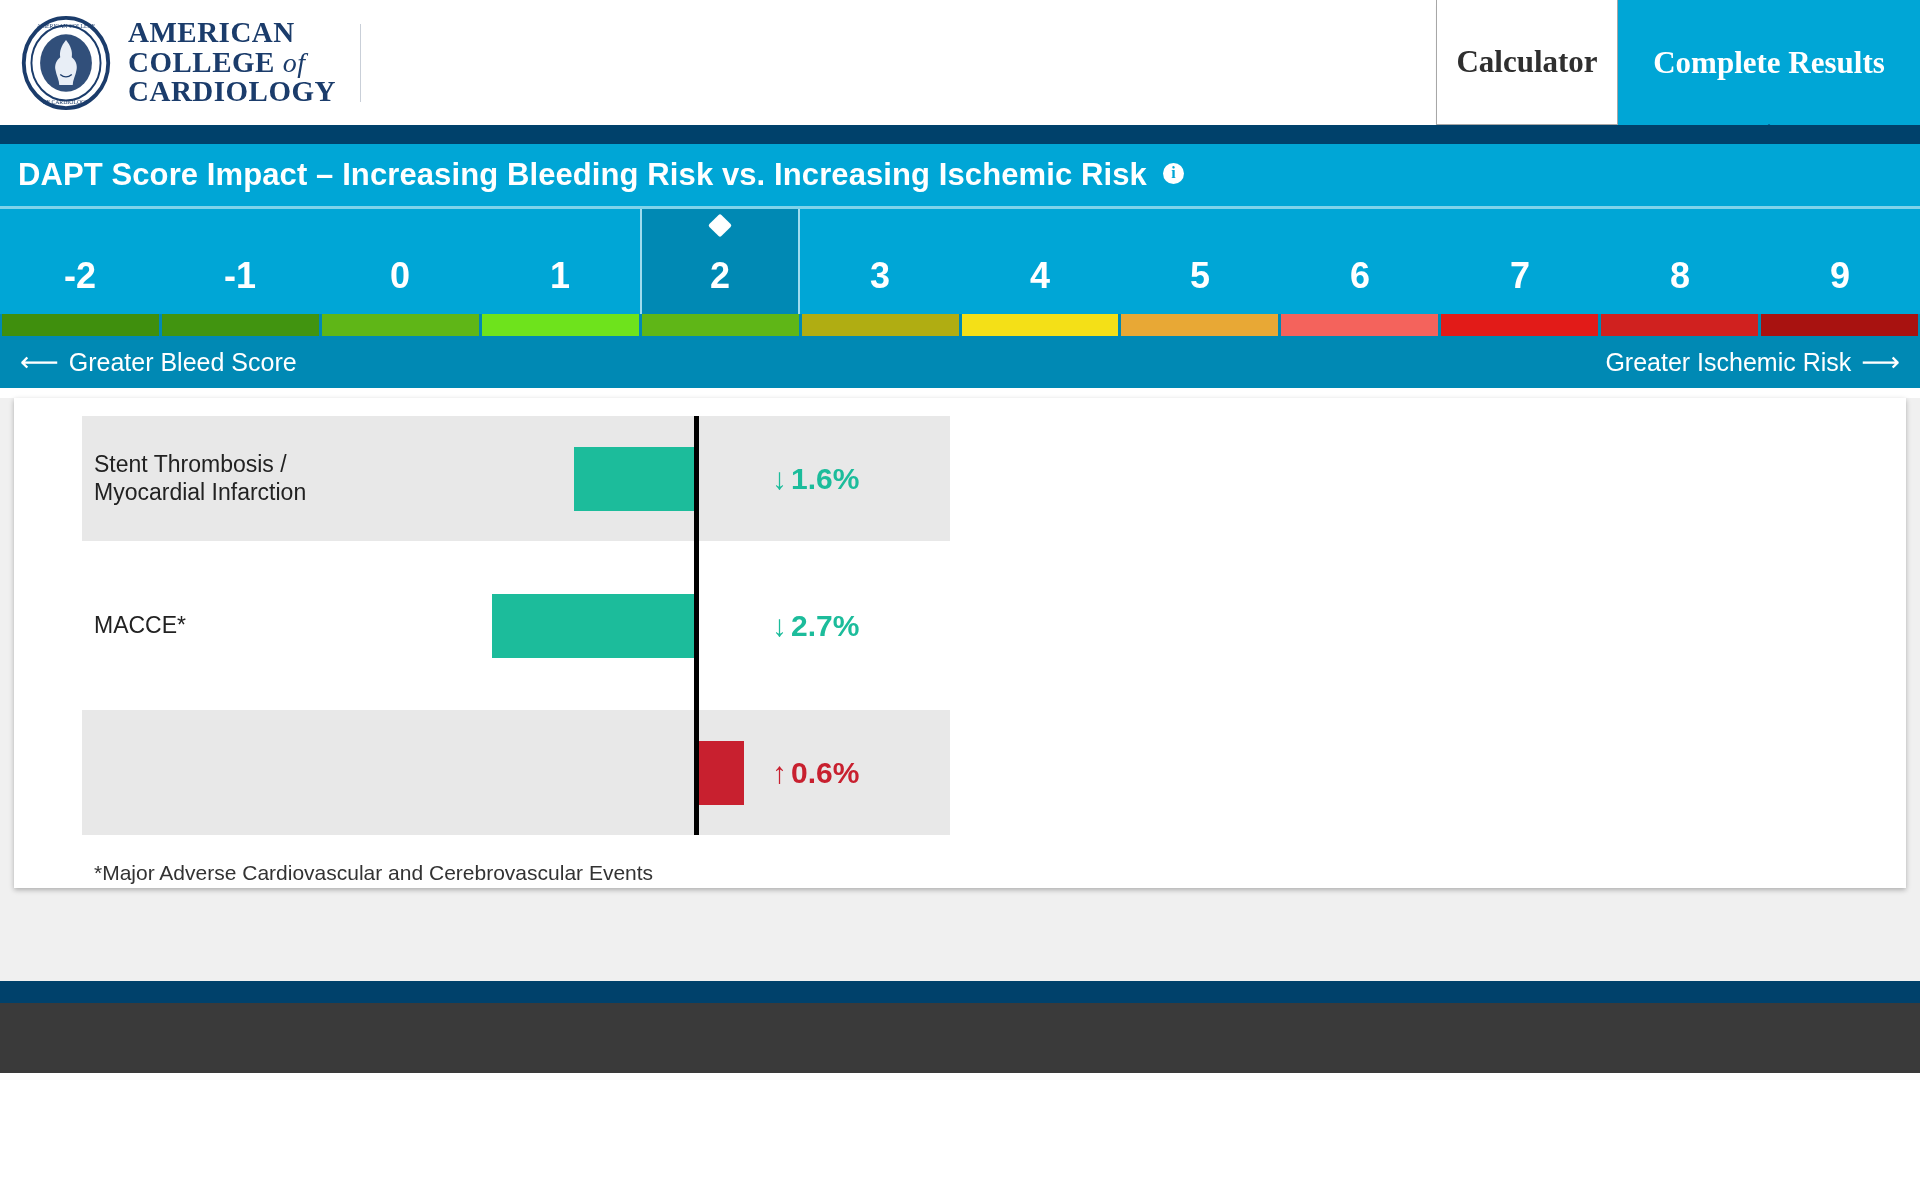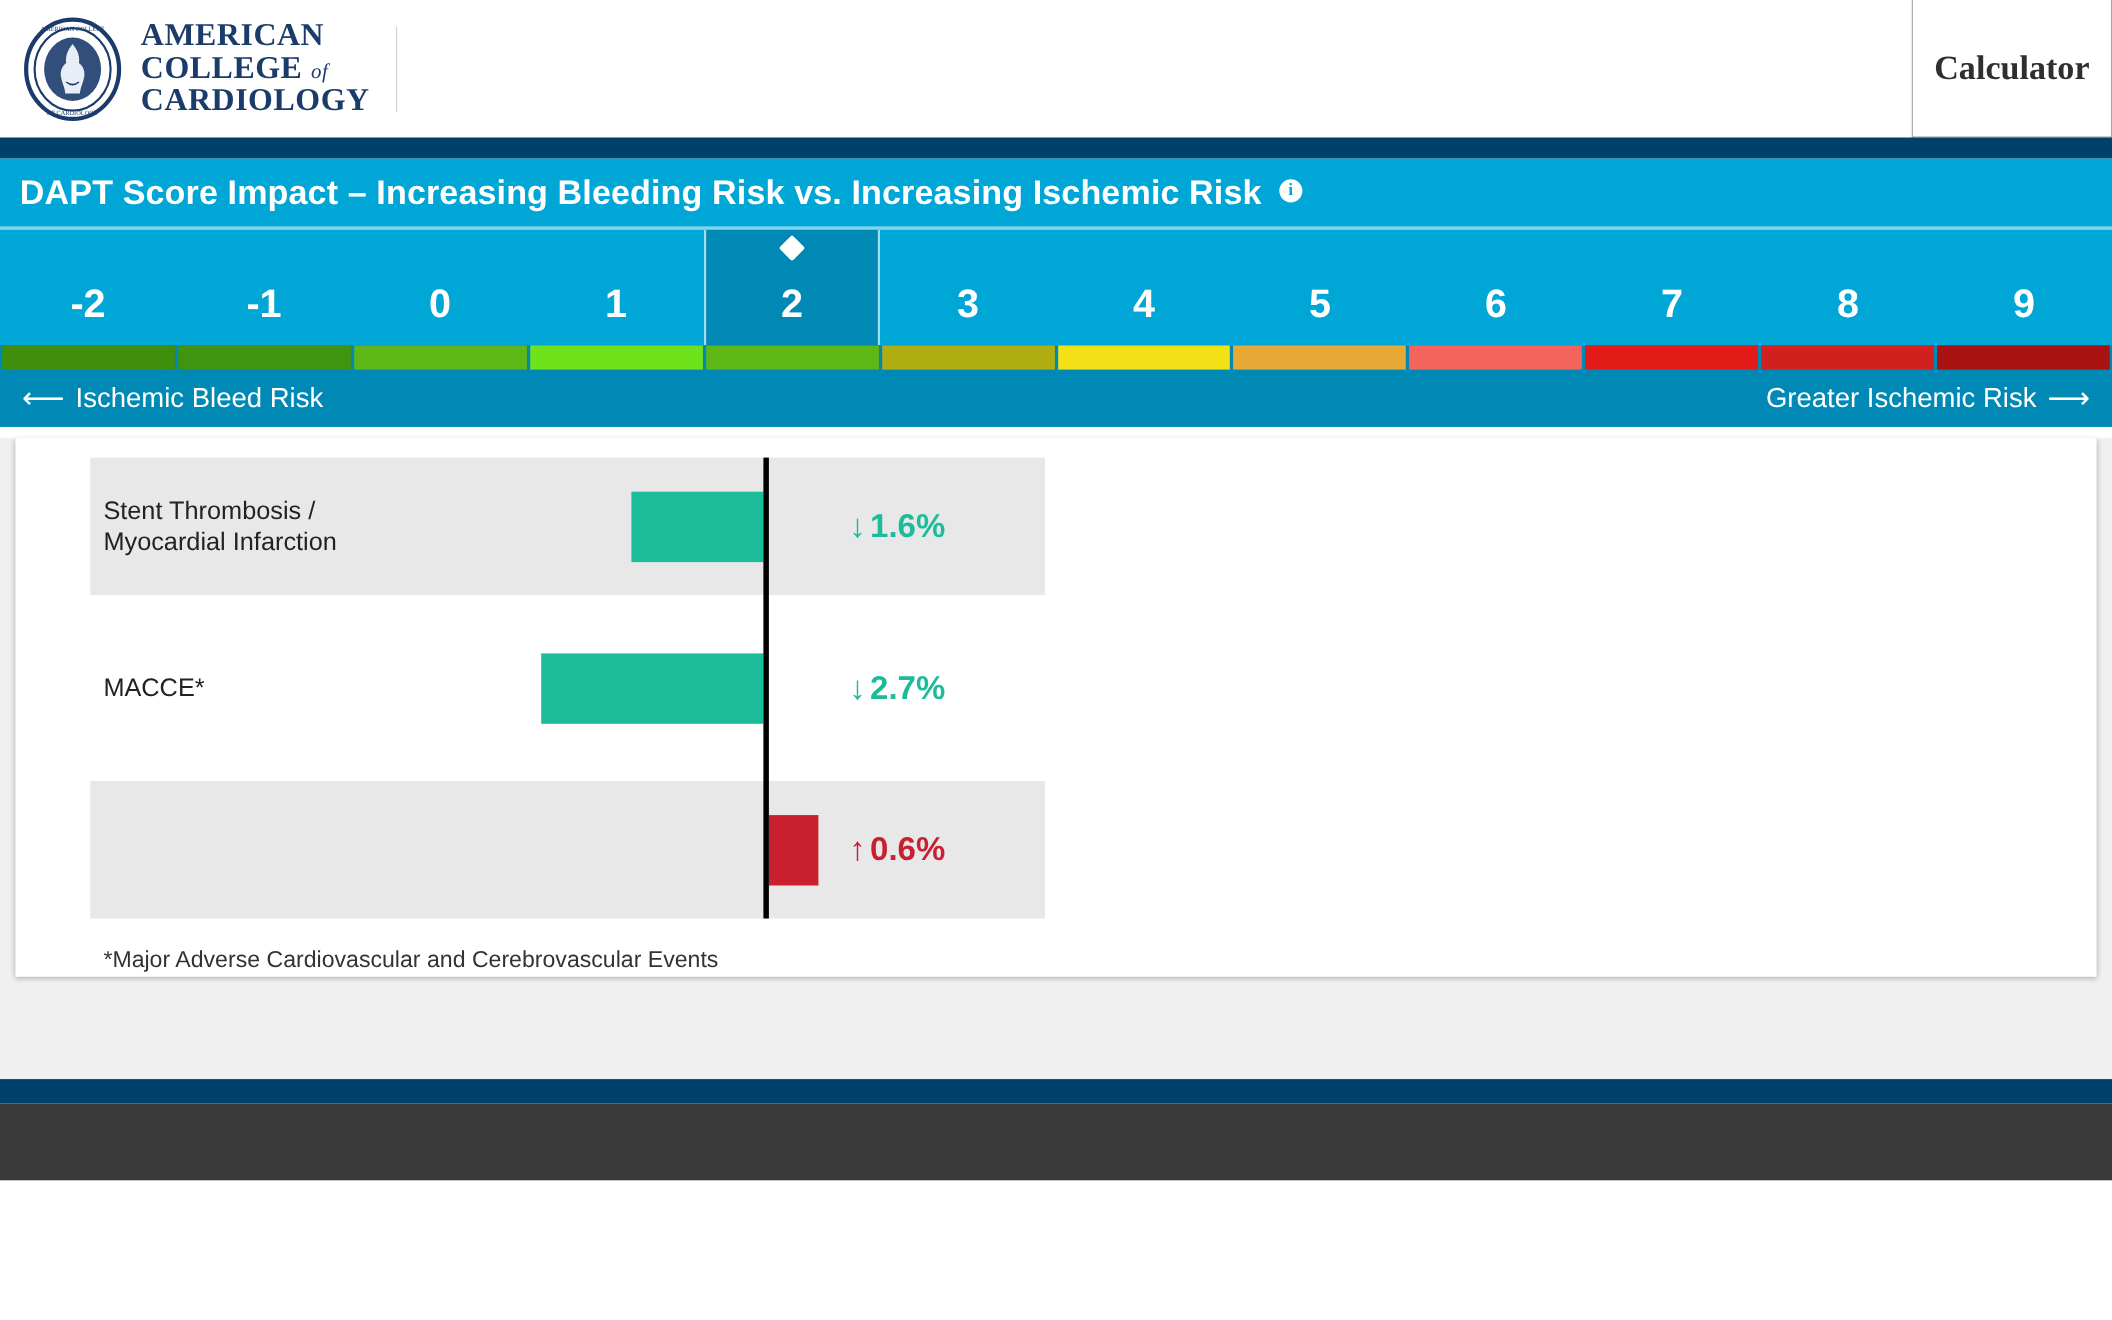--- a/index.html
+++ b/index.html
@@ -23,21 +23,21 @@
   .acc-wordmark {
     margin-left:14px;
     font-family:"Liberation Serif", serif;
     color:#1b3c6b;
     line-height:1.02;
     font-size:29px;
     letter-spacing:0.5px;
     font-weight:700;
   }
   .acc-wordmark .ln { display:block; white-space:nowrap; }
-  .acc-wordmark .it { font-style:italic; font-weight:400; font-size:19px; }
+  .acc-wordmark .it { font-style:italic; font-weight:400; font-size:28px; }
   .brand-divider {
     width:1px; height:78px; background:#c9cfd8; margin:0 30px 0 24px;
   }
   .app-title {
     font-family:"Liberation Serif", serif;
     font-size:41px;
     color:#1b3c6b;
     font-weight:400;
     letter-spacing:0.2px;
     white-space:nowrap;
@@ -195,20 +195,24 @@
     <div class="acc-wordmark">
       <span class="ln">AMERICAN</span>
       <span class="ln"><span>COLLEGE</span> <span class="it">of</span></span>
       <span class="ln">CARDIOLOGY</span>
     </div>
     <div class="brand-divider"></div>
   </div>
 
   <div class="tabs">
     <div class="tab tab-inactive">Calculator</div>
+    <div class="tab tab-active">
+      <span>Complete Results</span>
+      <span class="tab-pointer"></span>
+    </div>
   </div>
 </div>
 
 <div class="navy-strip"></div>
 
 <div class="score-banner">
   <span class="score-banner-title">DAPT Score Impact – Increasing Bleeding Risk vs. Increasing Ischemic Risk</span>
   <span class="info-icon">i</span>
 </div>
 
@@ -263,21 +267,21 @@
       <div class="color-seg" style="background: rgb(244, 224, 23);"></div>
       <div class="color-seg" style="background: rgb(232, 168, 53);"></div>
       <div class="color-seg" style="background: rgb(244, 99, 92);"></div>
       <div class="color-seg" style="background: rgb(226, 27, 24);"></div>
       <div class="color-seg" style="background: rgb(208, 33, 31);"></div>
       <div class="color-seg" style="background: rgb(168, 18, 16);"></div>
     </div>
   <div class="legend-row">
     <span class="legend-left">
       <span class="arrow-glyph">⟵</span>
-      <span>Ischemic Bleed Risk</span>
+      <span>Greater Bleed Score</span>
     </span>
     <span class="legend-right">
       <span>Greater Ischemic Risk</span>
       <span class="arrow-glyph">⟶</span>
     </span>
   </div>
 </div>
 
 <div class="page-body">
   <div class="card">

